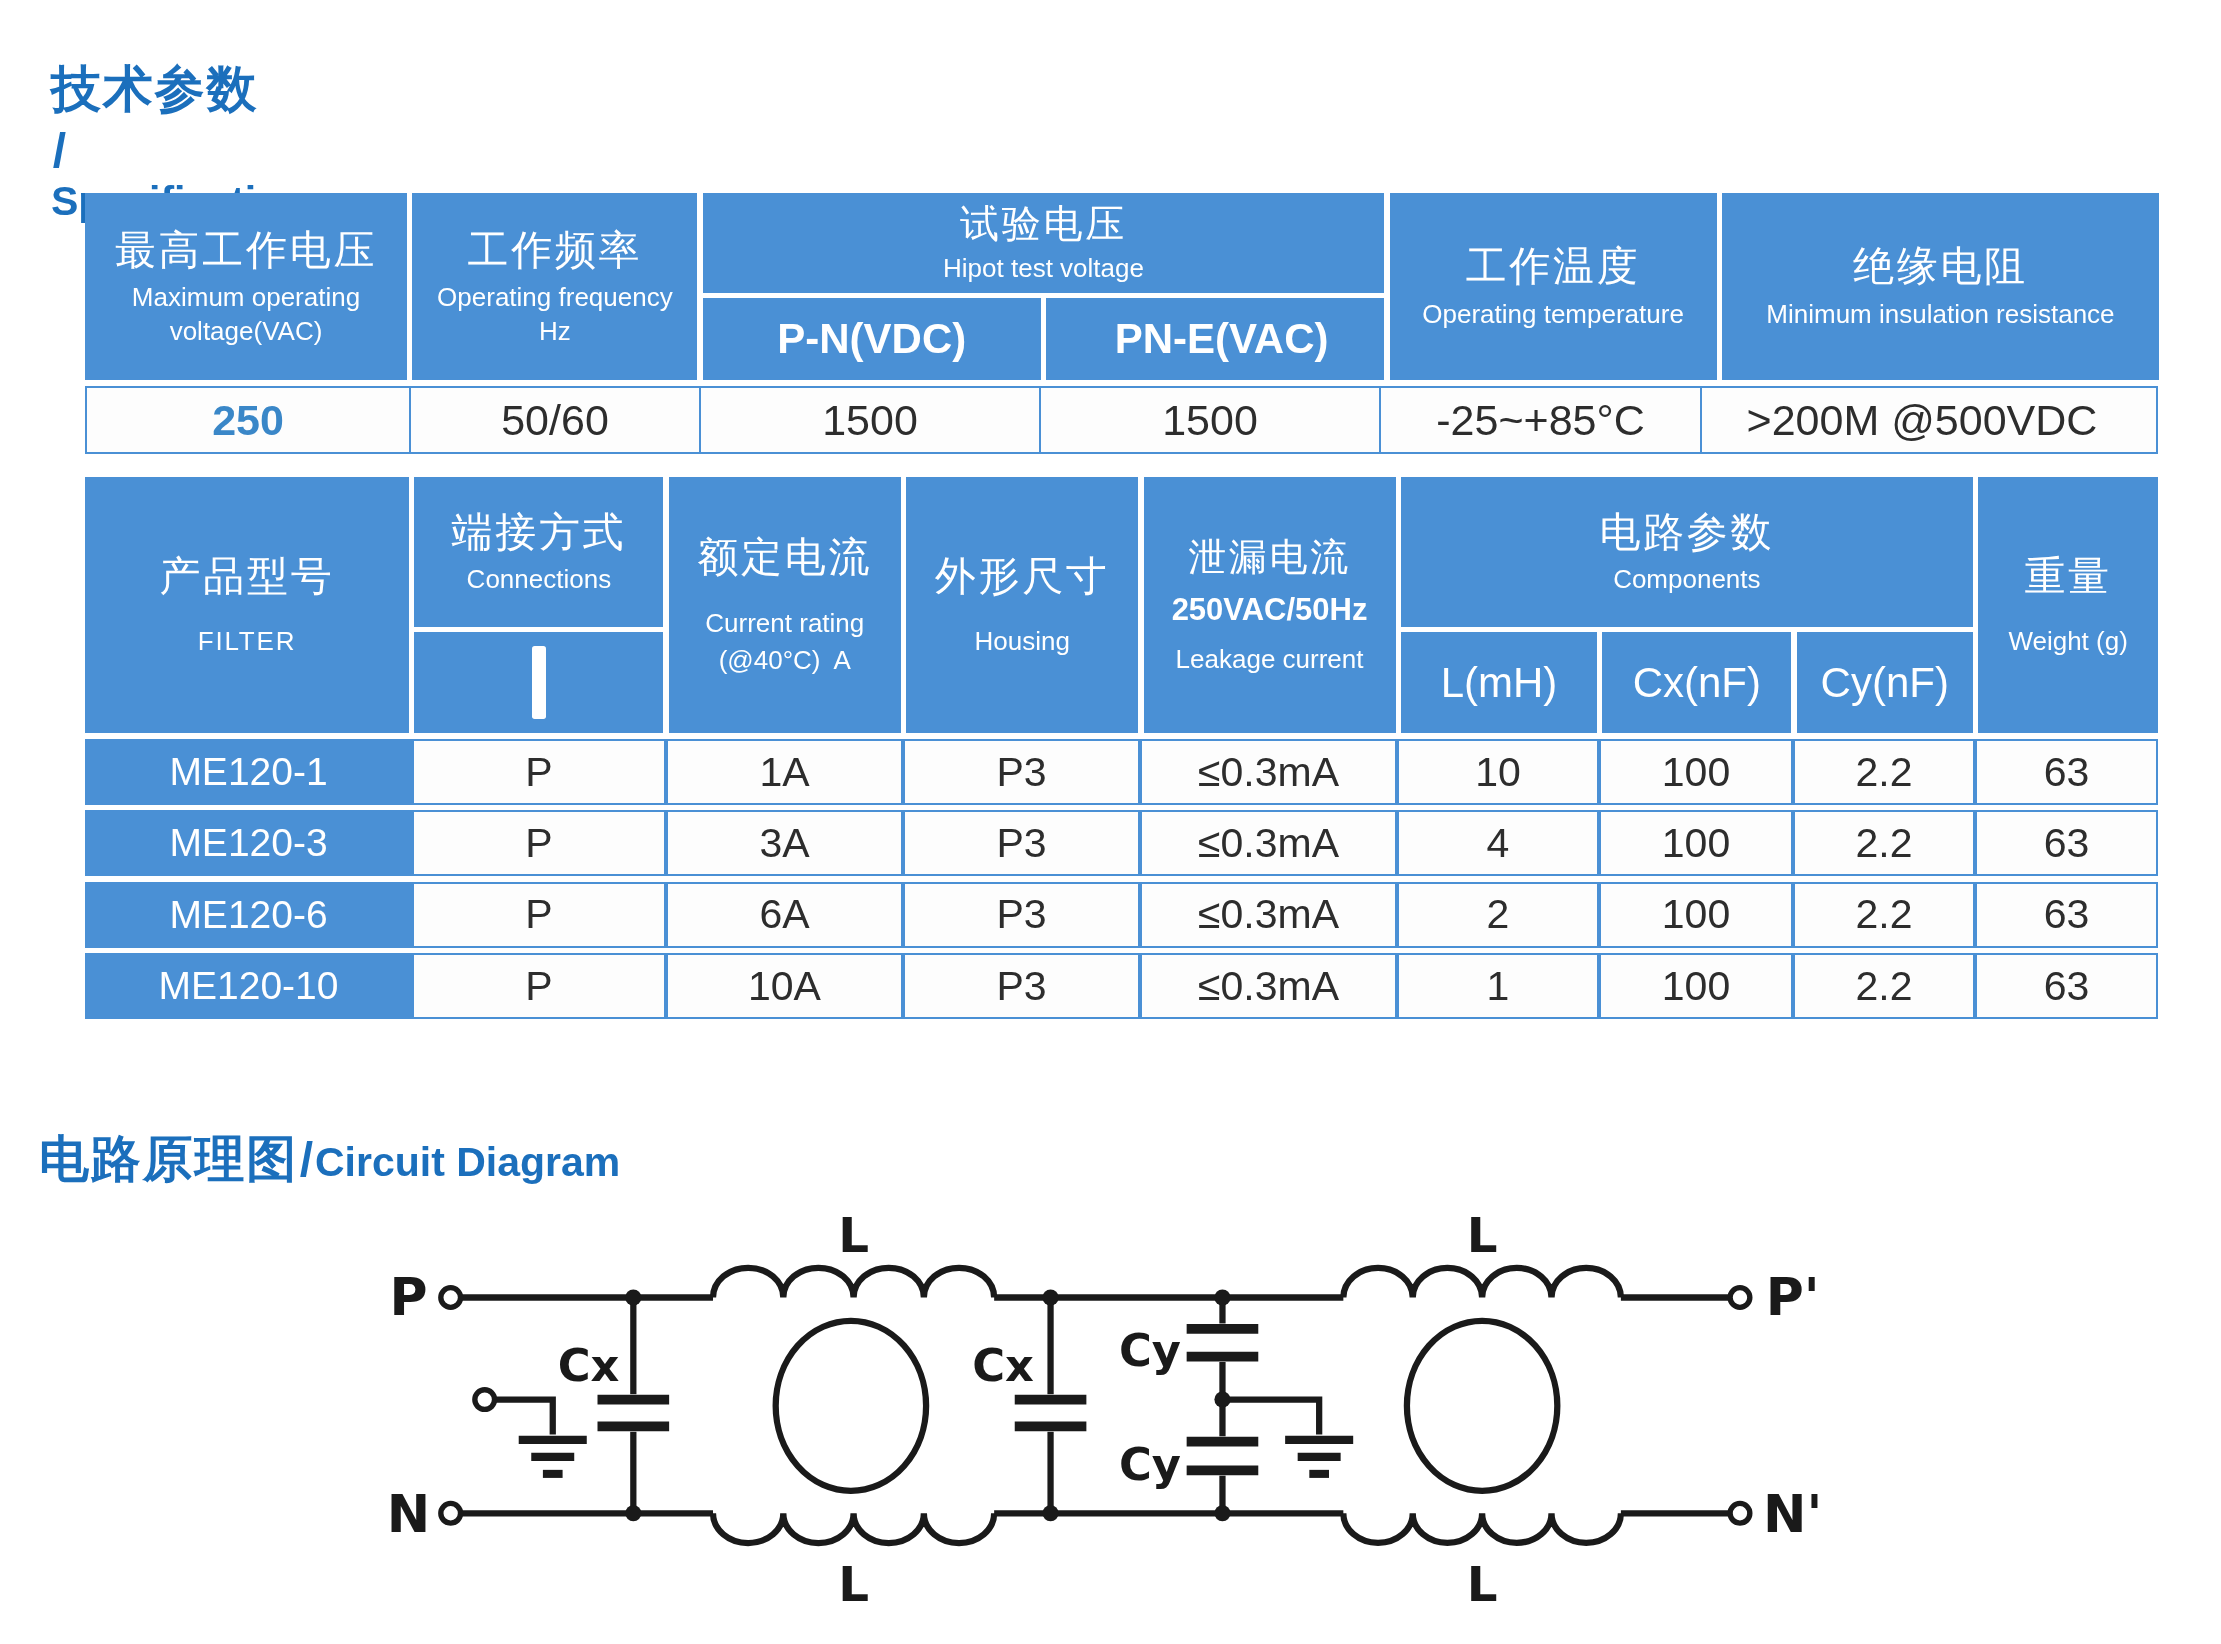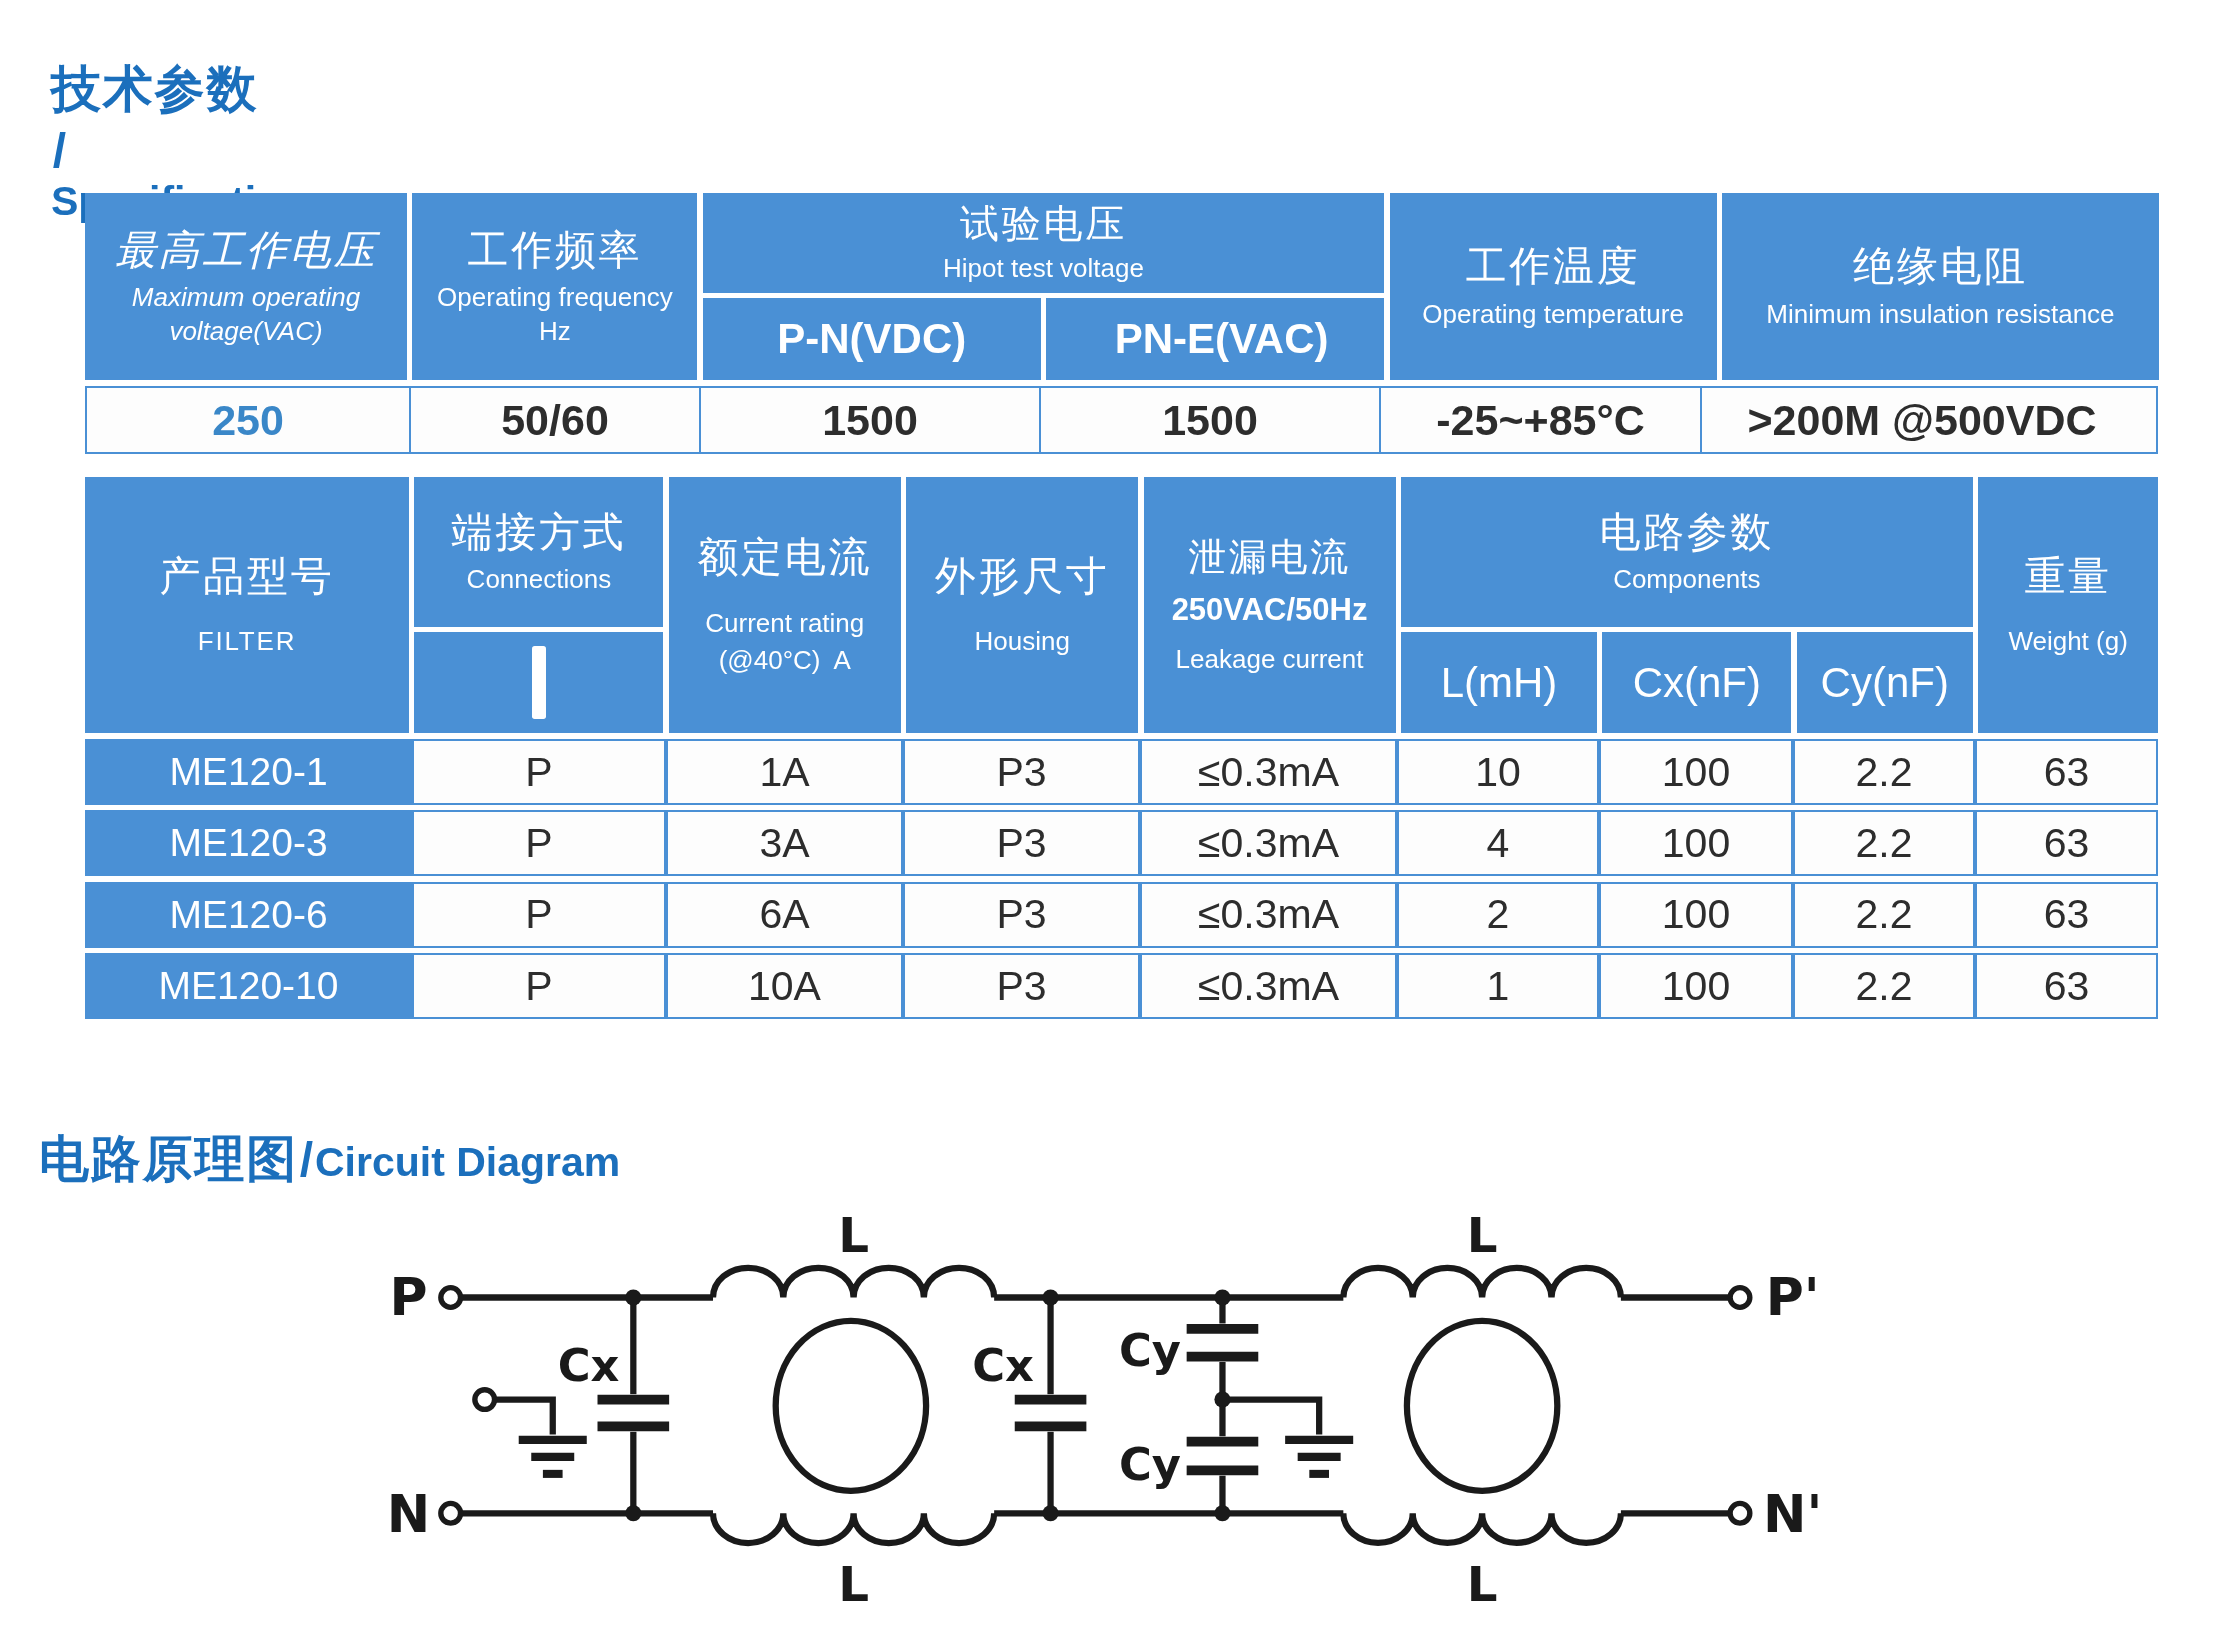--- a/index.html
+++ b/index.html
@@ -25,35 +25,35 @@
     text-align:center; padding:3.6px 7.2px;
   }
   .hzh  { font-size:41px; font-weight:500; letter-spacing:2.7px; line-height:1.25; }
   .hen  { font-size:26px; font-weight:400; line-height:1.3; margin-top:5.4px; }
   .hen2 { font-size:26px; font-weight:400; line-height:1.3; margin-top:3.6px; }
   .hmid { font-size:31px; font-weight:700; line-height:1.3; margin-top:9px; }
   .hsub { font-size:42px; font-weight:600; }
 
   
   .t1-header { left:85px; top:193px; grid-template-columns:322px 285px 338px 338px 327px 437px; grid-template-rows:100px 82px; }
-  .t1h-c1   { grid-column:1; grid-row:1/3;font-style:italic; }
+  .t1h-c1   { grid-column:1; grid-row:1/3; }
   .t1h-c2   { grid-column:2; grid-row:1/3; }
   .t1h-hipot{ grid-column:3/5; grid-row:1; }
   .t1h-pn   { grid-column:3; grid-row:2; }
   .t1h-pne  { grid-column:4; grid-row:2;padding-left:20px; }
   .t1h-c5   { grid-column:5; grid-row:1/3; }
   .t1h-c6   { grid-column:6; grid-row:1/3; }
 
   .t1-data {
     position:absolute; left:85px; top:386px; width:2073px; height:68px;
     display:flex; border:2.7px solid #4a90d5; background:#fdfdfd;
   }
   .dcell {
     display:flex; align-items:center; justify-content:center;
-    font-size:43px; color:#2d2d2d; background:#fdfdfd;font-weight:bold;
+    font-size:43px; color:#2d2d2d; background:#fdfdfd;
   }
   .dcell + .dcell { border-left:2.7px solid #4a90d5; }
   .w1{width:322px;} .w2{width:290px;} .w3{width:340px;} .w4{width:340px;} .w5{width:321px;} .w6{width:442px;}
   .blueval { color:#3a87c8; font-weight:600;border-radius:18px; }
 
   
   .t2-header { left:85px; top:477px; grid-template-columns:324px 249px 232px 232px 252px 196px 189px 176px 180px; grid-template-rows:150px 101px; }
   .t2h-model  { grid-column:1; grid-row:1/3; }
   .t2h-conn   { grid-column:2; grid-row:1; }
   .t2h-connsub{ grid-column:2; grid-row:2; }

